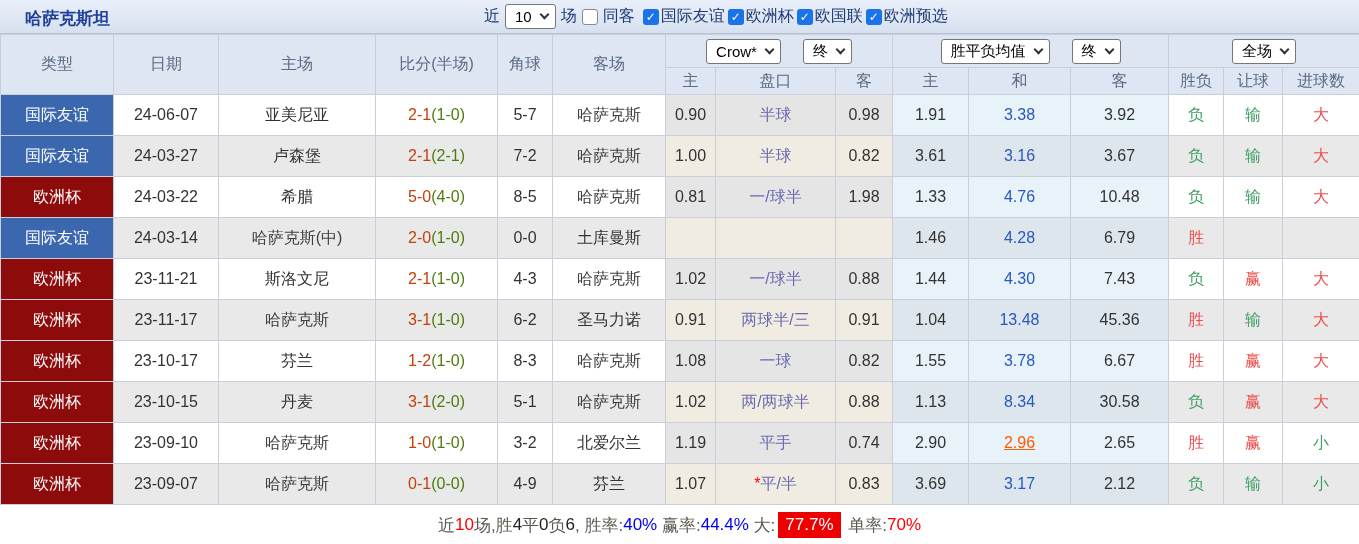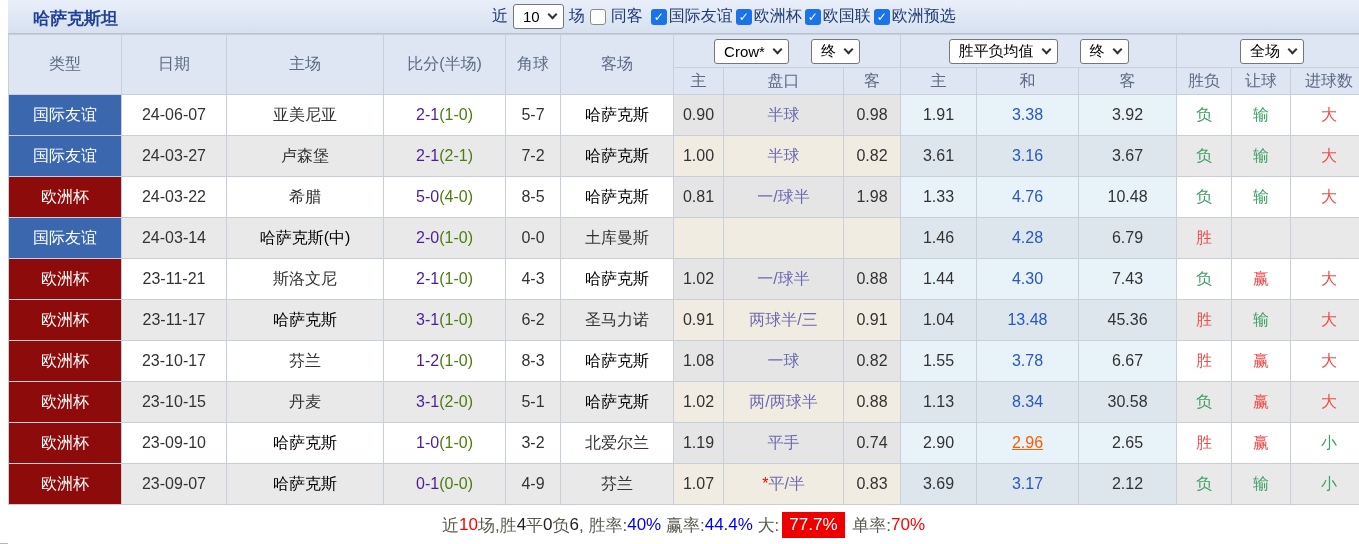--- a/index.html
+++ b/index.html
@@ -3,21 +3,21 @@
 <meta charset="utf-8">
 <style>
   * { box-sizing: border-box; }
   html,body { margin:0; padding:0; }
   body {
     width:1359px;
     font-family:"Liberation Sans","DejaVu Sans",sans-serif;
     background:#fff;
     -webkit-font-smoothing:antialiased;
   }
-  .page { width:1359px; height:544px; border-bottom:1px solid #a9b7cc;padding-left:8px; }
+  .page { width:1359px; height:544px; border-bottom:1px solid #a9b7cc; }
 
   
   .topbar {
     position:relative; height:34px;
     background:linear-gradient(#eaf0fa,#d6e0ef);
     border-bottom:1px solid #b7c2d4;
   }
   .title {
     position:absolute; left:25px; top:7px;
     font-size:17px; font-weight:bold; color:#21409a;
@@ -55,22 +55,22 @@
   .ddwrap { display:flex; align-items:flex-start; justify-content:center; gap:22px; }
 
   tbody tr { height:41px; }
   tbody tr.alt td { background:#e9e9e9; }
   tbody td { background:#fff; color:#333; }
 
   td.col-type { color:#fff; }
   td.tc-b { background:#3b67ae !important; }
   td.tc-r { background:#8e0b0b !important; }
 
-  .green-team { color:#000000; }
-  .score-ft { color:#4c1d95; }
+  .green-team { color:#404040; }
+  .score-ft { color:#c2410c; }
   .score-ht { color:#4d7c0f; }
 
   tbody td.ah  { background:#e5e5e5; }
   tbody tr.alt td.ah { background:#f1ece1; }
   tbody td.line { color:#6a6ab2; }
   .star { color:#fe0000; }
 
   tbody td.eu { background:#e8f2f9; }
   tbody tr.alt td.eu { background:#dce6ec; }
   tbody td.draw { color:#2a57c0; }

